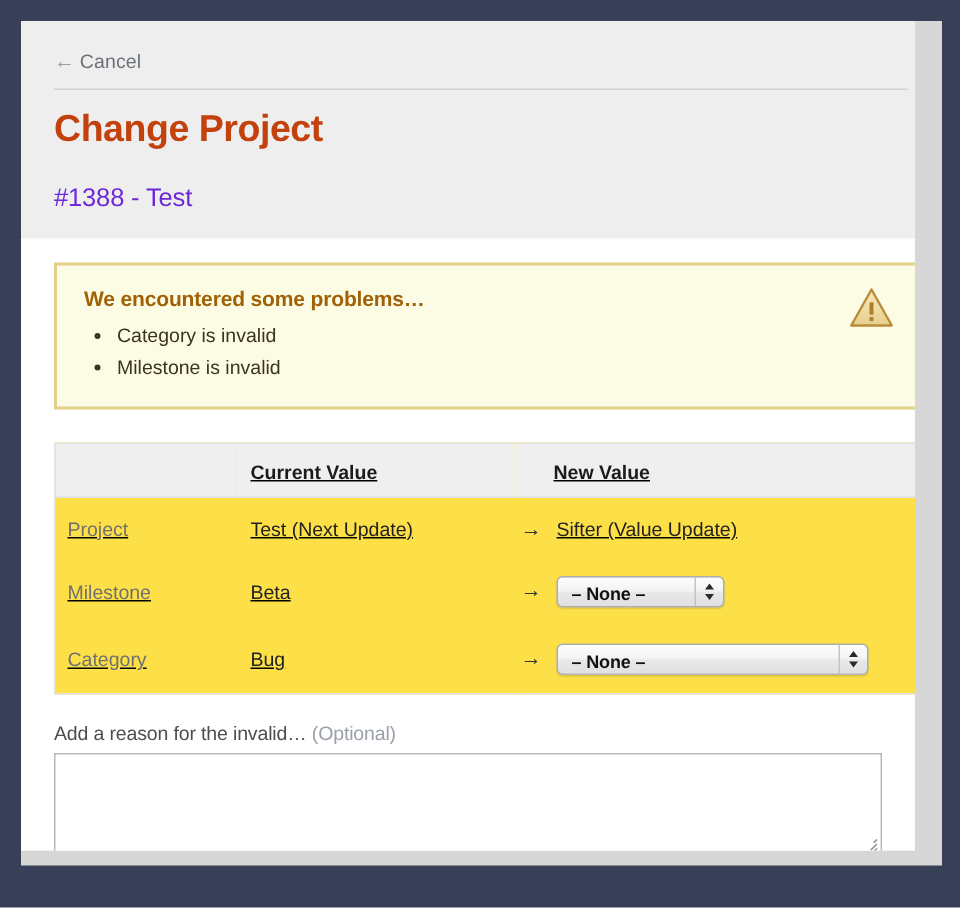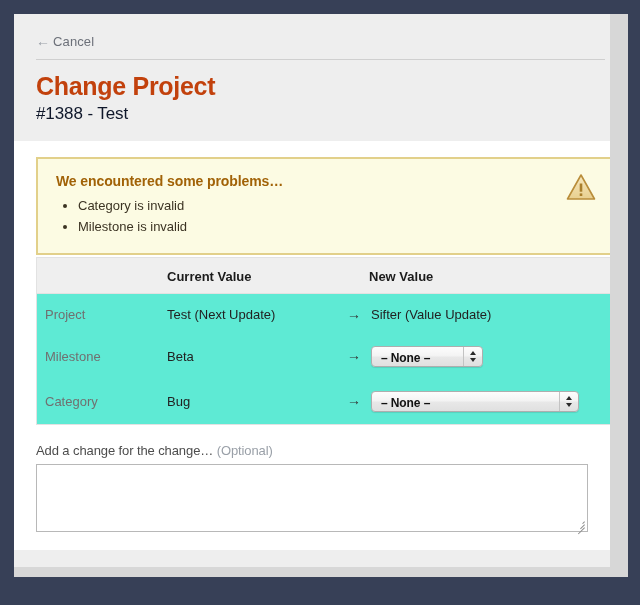--- a/index.html
+++ b/index.html
@@ -61,23 +61,23 @@
   }
   .page-title {
     margin: 13px 0 0 0;
     font-size: 25px;
     font-weight: bold;
     color: #c2410c;
     letter-spacing: -0.3px;
     line-height: 1.08;
   }
   .page-subtitle {
-    margin: 4px 0 0 0;
+    margin: 22px 0 0 0;
     font-size: 17px;
-    color: #0f172a;
+    color: #6d28d9;
     letter-spacing: -0.1px;
   }
 
   
   .content {
     margin-top: 17px;
     background: #ffffff;
     padding: 16px 22px 0 22px;
     min-height: 370px;
     box-sizing: border-box;
@@ -113,25 +113,26 @@
   .alert-icon {
     position: absolute;
     right: 14px;
     top: 14px;
     width: 30px;
     height: 28px;
   }
 
   
   .change-table {
-    margin-top: 2px;
+    margin-top: 22px;
     width: 576px;
     border-collapse: collapse;
     border: 1px solid #e2e2e2;
-    background: #5eead4;
+    background: #fde047;
+    text-decoration: underline;
   }
   .change-table thead th {
     background: #efefef;
     border-bottom: 1px solid #e2e2e2;
     font-size: 13px;
     font-weight: bold;
     color: #1b1b1b;
     text-align: left;
     padding: 10px 8px 9px 8px;
     height: 16px;
@@ -334,21 +335,21 @@
                 <span class="sel-label">– None –</span>
                 <span class="sel-arrows"></span>
               </span>
             </td>
           </tr>
 
         </tbody>
       </table>
 
       <div class="reason-block">
-        <div class="reason-label"><span>Add a change for the change…</span> <span class="optional">(Optional)</span></div>
+        <div class="reason-label"><span>Add a reason for the invalid…</span> <span class="optional">(Optional)</span></div>
         <div class="reason-area">
           <textarea style="width: 100%; height: 100%; border: 0px; outline: none; resize: none; box-sizing: border-box; padding: 4px 6px; font-family: &quot;Liberation Sans&quot;, sans-serif; font-size: 13px; background: transparent;" placeholder=""></textarea>
           <span class="resize-grip">
               <i></i>
               <i></i>
               <i></i>
             </span>
         </div>
       </div>
 

